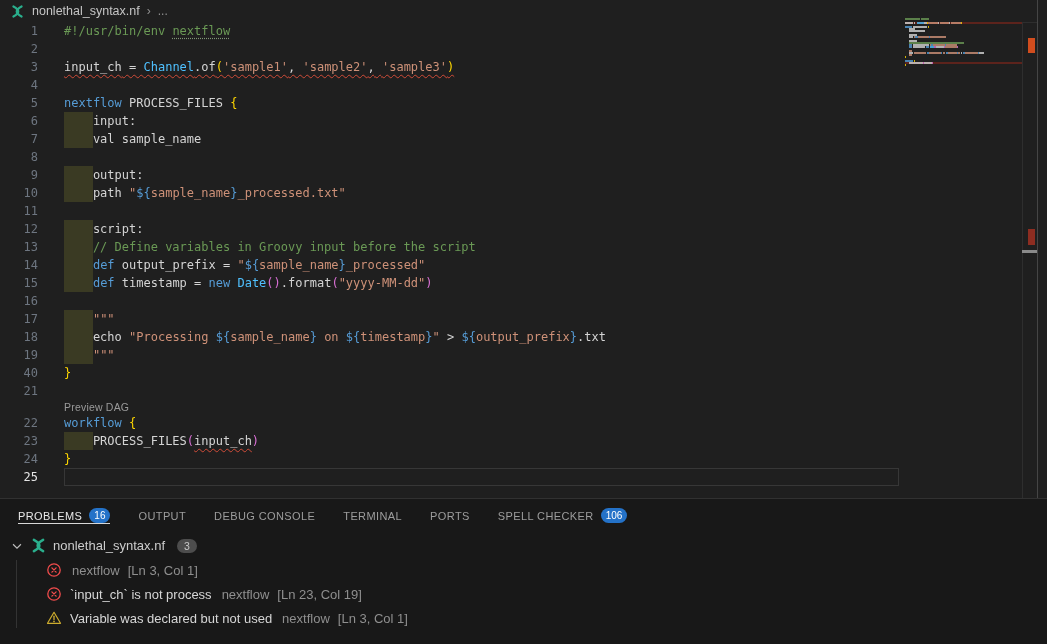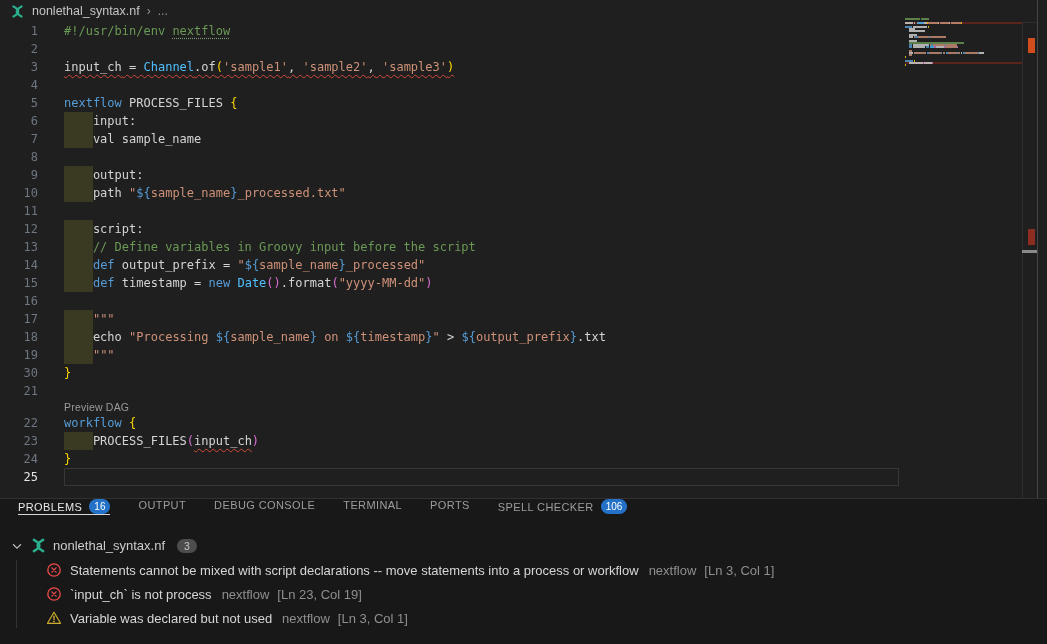--- a/index.html
+++ b/index.html
@@ -30,21 +30,21 @@
   .mrow.err{background:#5c231c;}
   .mseg{height:2px;flex:none;opacity:.8;}
   .vline-a{position:absolute;left:1022px;top:22px;width:1px;height:476px;background:#2e2e2e;}
   .vline-b{position:absolute;left:1037px;top:0;width:1px;height:498px;background:#454545;}
   .hline{position:absolute;left:1022px;top:22px;width:15px;height:1px;background:#2e2e2e;}
   .ovr-mark-1{position:absolute;left:1028px;top:38px;width:7px;height:15px;background:#d14d1e;}
   .ovr-mark-2{position:absolute;left:1028px;top:229px;width:7px;height:16px;background:#8d2d21;}
   .ovr-mark-3{position:absolute;left:1022px;top:250px;width:15px;height:3px;background:#8a8a8a;}
   
   .panel{position:absolute;top:498px;left:0;width:1047px;height:146px;background:var(--panel-bg,#181818);border-top:1px solid #313131;box-sizing:border-box;}
-  .tabs{height:34px;display:flex;align-items:flex-start;padding-left:18px;gap:28px;}
+  .tabs{height:34px;display:flex;align-items:center;padding-left:18px;gap:28px;}
   .tab{display:flex;align-items:center;font-size:11px;letter-spacing:.4px;color:#9d9d9d;border-bottom:1px solid transparent;cursor:pointer;}
   .tab.active{color:#e7e7e7;border-bottom-color:#d7d7d7;}
   .tab-badge{display:inline-flex;align-items:center;justify-content:center;min-width:9px;height:15px;padding:0 5px;margin-left:7px;border-radius:9px;background:var(--accent,#2472c8);color:#fff;font-size:10px;letter-spacing:0;}
   .tree-row{height:25px;display:flex;align-items:center;padding-left:10px;gap:6px;}
   .tree-label{font-size:13px;color:#cccccc;}
   .tree-badge{background:#4d4d4d;color:#c8c8c8;border-radius:9px;font-size:10.5px;padding:1px 7px;margin-left:6px;}
   .chev{display:flex;align-items:center;}
   .problems{position:relative;}
   .guide{position:absolute;left:16px;top:2px;bottom:2px;width:1px;background:#333333;}
   .prow{height:24px;display:flex;align-items:center;padding-left:46px;gap:8px;}
@@ -140,21 +140,21 @@
       </div>
       <div class="line">
         <span class="gutter">18</span>
         <span class="content"><span class="ind"></span><span style="color: rgb(212, 212, 212);">    echo </span><span style="color: rgb(206, 145, 120);">"Processing </span><span style="color: rgb(86, 156, 214);">${</span><span style="color: rgb(206, 145, 120);">sample_name</span><span style="color: rgb(86, 156, 214);">}</span><span style="color: rgb(206, 145, 120);"> on </span><span style="color: rgb(86, 156, 214);">${</span><span style="color: rgb(206, 145, 120);">timestamp</span><span style="color: rgb(86, 156, 214);">}</span><span style="color: rgb(206, 145, 120);">"</span><span style="color: rgb(212, 212, 212);"> &gt; </span><span style="color: rgb(86, 156, 214);">${</span><span style="color: rgb(206, 145, 120);">output_prefix</span><span style="color: rgb(86, 156, 214);">}</span><span style="color: rgb(212, 212, 212);">.txt</span></span>
       </div>
       <div class="line">
         <span class="gutter">19</span>
         <span class="content"><span class="ind"></span><span style="color: rgb(212, 212, 212);">    </span><span style="color: rgb(206, 145, 120);">"""</span></span>
       </div>
       <div class="line">
-        <span class="gutter">30</span>
+        <span class="gutter">40</span>
         <span class="content"><span style="color: rgb(255, 215, 0);">}</span></span>
       </div>
       <div class="line">
         <span class="gutter">21</span>
         <span class="content"></span>
       </div>
       <div class="lens-row"><span>Preview DAG</span></div>
       <div class="line">
         <span class="gutter">22</span>
         <span class="content"><span style="color: rgb(86, 156, 214);">workflow</span><span style="color: rgb(212, 212, 212);"> </span><span style="color: rgb(255, 215, 0);">{</span></span>
@@ -370,21 +370,20 @@
 
   <div class="problems" id="problems">
     <div class="guide"></div>
   <div class="prow">
         <span class="picon">
           <svg width="16" height="16" viewBox="0 0 16 16">
             <circle cx="8" cy="8" r="6.2" fill="none" stroke="#f14c4c" stroke-width="1.3"></circle>
             <path d="M5.9 5.9 L10.1 10.1 M10.1 5.9 L5.9 10.1" stroke="#f14c4c" stroke-width="1.3" stroke-linecap="round"></path>
           </svg>
         </span>
-        <span class="pmsg">Statements cannot be mixed with script declarations -- move statements into a process or workflow</span>
         <span class="psrc">nextflow</span>
         <span class="ploc">[Ln 3, Col 1]</span>
       </div>
       <div class="prow">
         <span class="picon">
           <svg width="16" height="16" viewBox="0 0 16 16">
             <circle cx="8" cy="8" r="6.2" fill="none" stroke="#f14c4c" stroke-width="1.3"></circle>
             <path d="M5.9 5.9 L10.1 10.1 M10.1 5.9 L5.9 10.1" stroke="#f14c4c" stroke-width="1.3" stroke-linecap="round"></path>
           </svg>
         </span>

